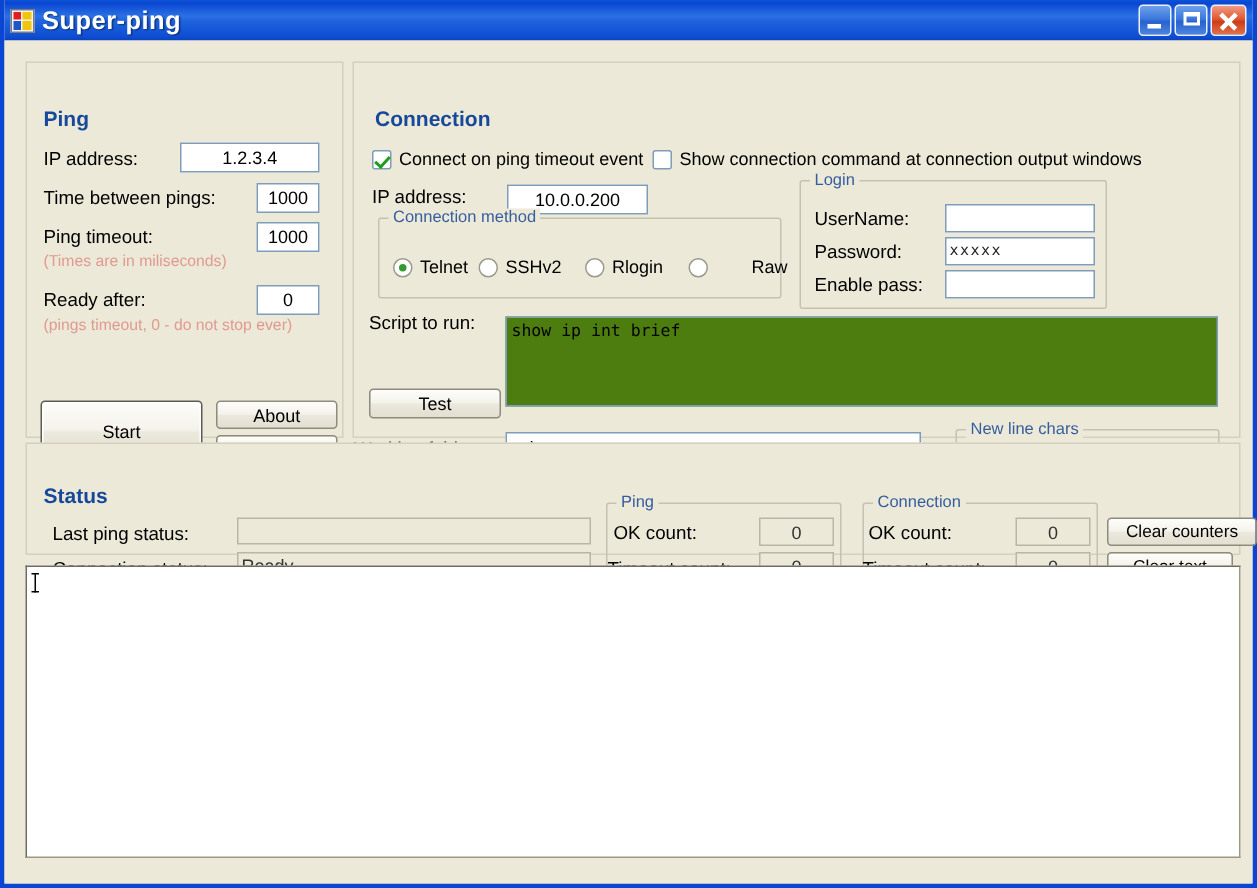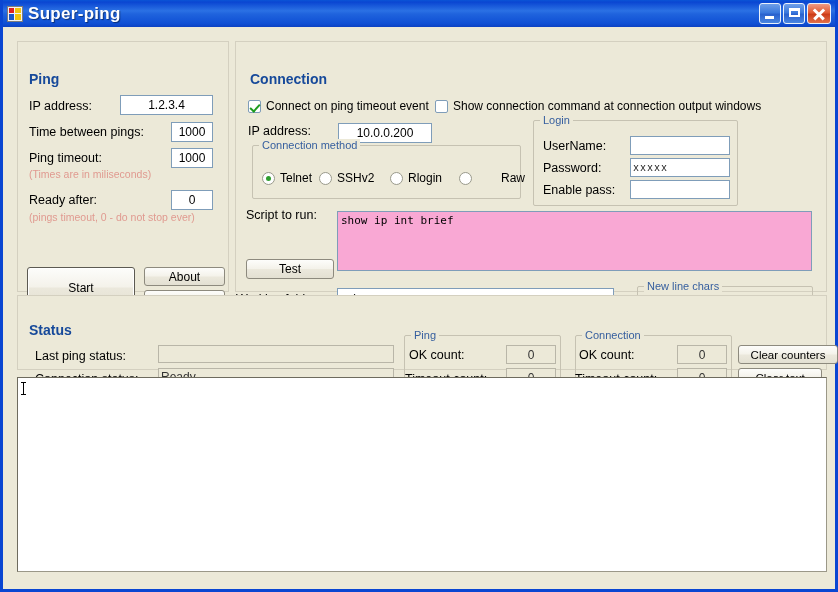--- a/index.html
+++ b/index.html
@@ -139,21 +139,21 @@
   .field.center { justify-content: center; }
   .field.disabled {
     background: #ece9d8;
     border: 1px solid #b9b6a8;
     color: #333;
   }
   .field.mono { font-family: "DejaVu Sans Mono", monospace; font-size: 11px; }
   .textarea {
     position: absolute;
     box-sizing: border-box;
-    background: #f9a8d4;
+    background: #4d7c0f;
     border: 1px solid #7f9db9;
     font-family: "DejaVu Sans Mono", monospace;
     font-size: 11px;
     color: #000;
     padding: 2px 3px;
     overflow: hidden;
     white-space: pre-wrap;
     line-height: 13px;
   }
   .pw {

